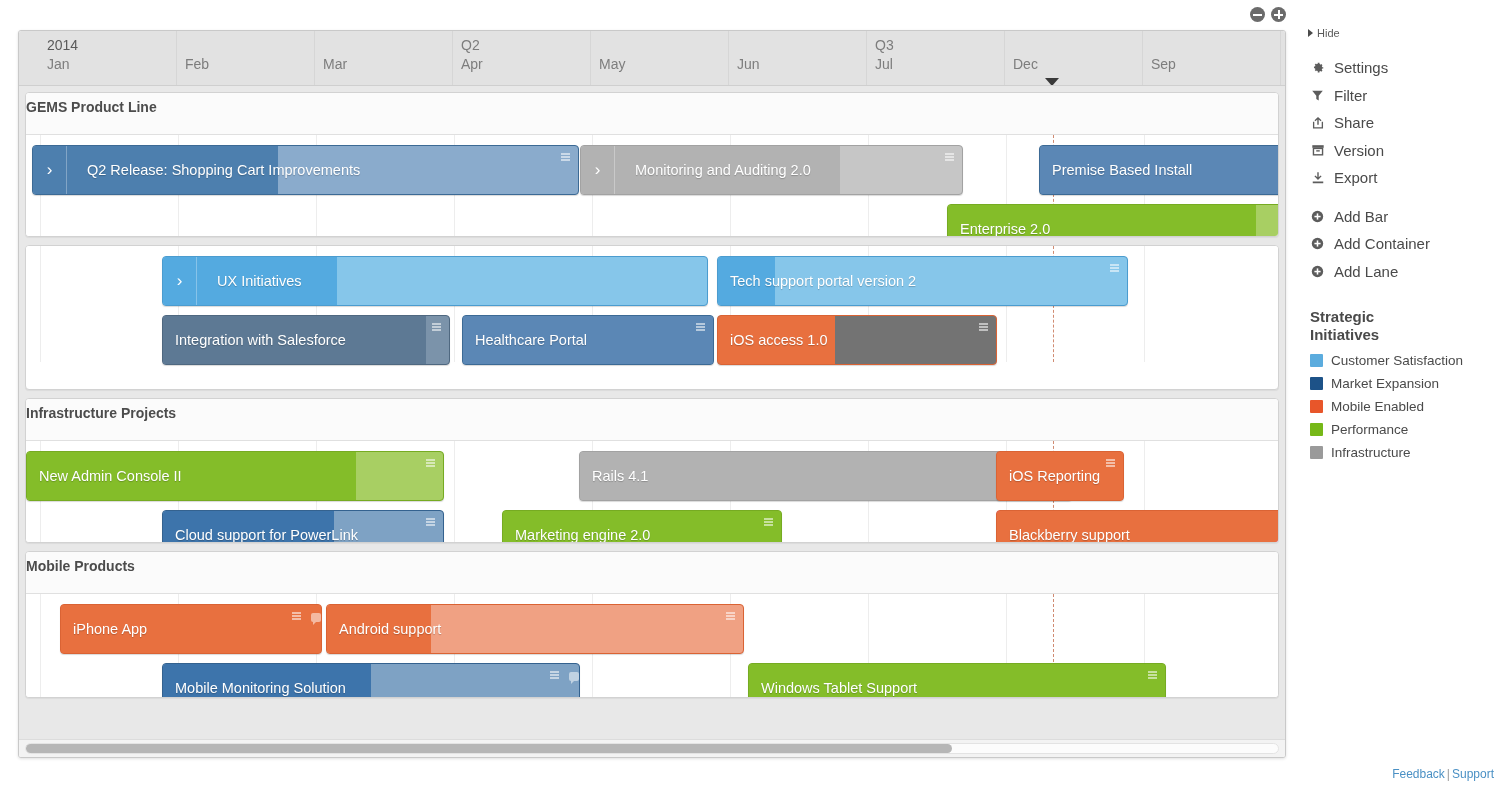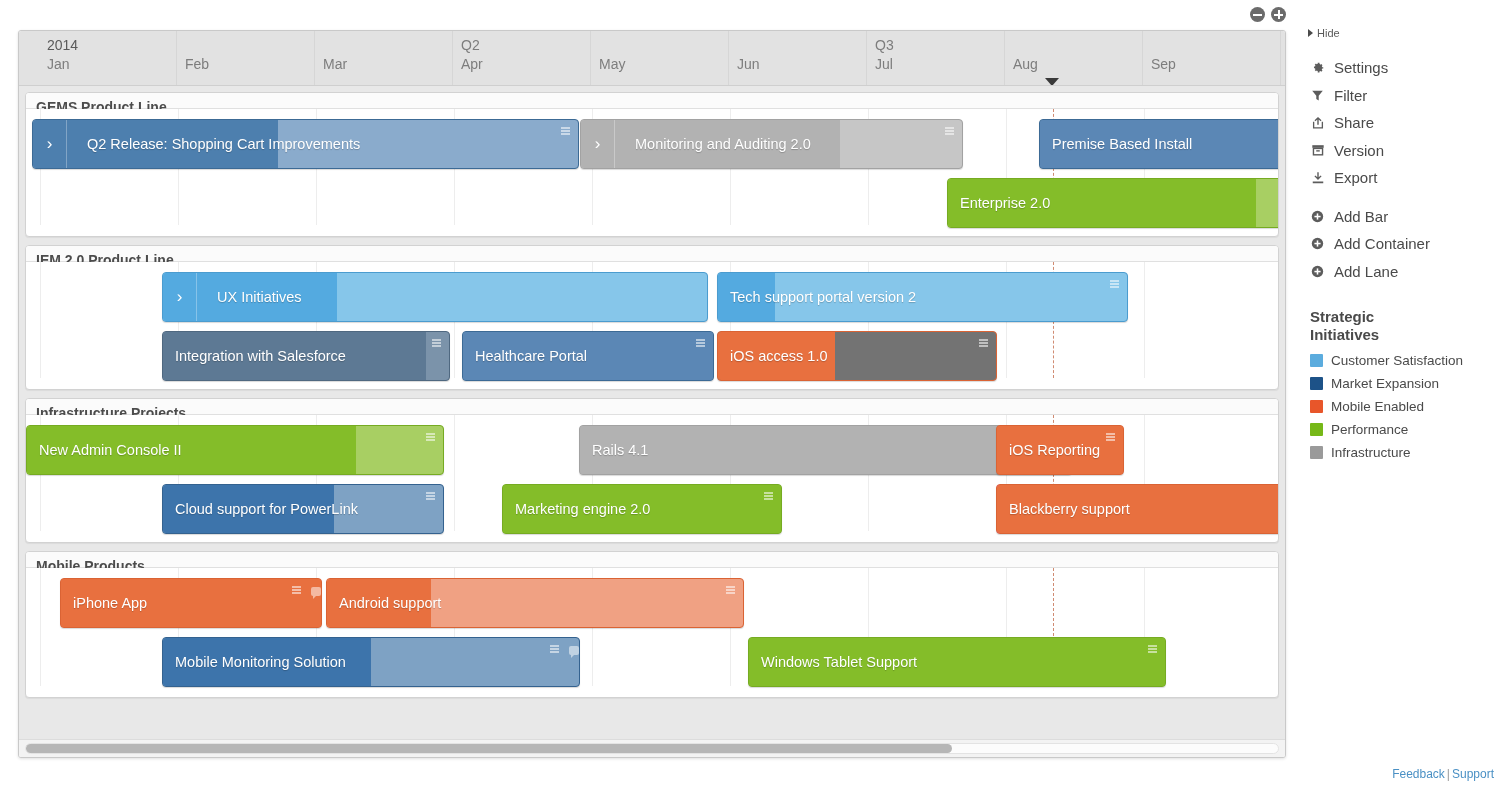--- a/index.html
+++ b/index.html
@@ -94,22 +94,21 @@
   .lane {
     position: relative;
     background: #ffffff;
     border: 1px solid #d2d2d2;
     border-radius: 4px;
     margin-bottom: 8px;
     box-shadow: 0 1px 1px rgba(0,0,0,.06);
     overflow: hidden;
   }
   .lane-title {
-    height: 16px; line-height: 28px;
-    padding-left: 10px;
+    height: 42px; line-height: 28px;
     font-size: 14px; font-weight: bold; color: #4c4c4c;
     background: #fbfbfb;
     border-bottom: 1px solid #e0e0e0;
   }
   .lane-body {
     position: relative;
     background: #ffffff;
   }
   .lane-grid {
     position: absolute; inset: 0; pointer-events: none;
@@ -290,21 +289,21 @@
           <div class="tl-month">May</div>
         </div>
         <div class="tl-col" style="left: 710px; width: 138px;">
           <div class="tl-month">Jun</div>
         </div>
         <div class="tl-col" style="left: 848px; width: 138px;">
           <div class="tl-quarter">Q3</div>
           <div class="tl-month">Jul</div>
         </div>
         <div class="tl-col" style="left: 986px; width: 138px;">
-          <div class="tl-month">Aug</div>
+          <div class="tl-month">Dec</div>
         </div>
         <div class="tl-col" style="left: 1124px; width: 138px;">
           <div class="tl-month">Sep</div>
         </div>
         <div class="tl-col" style="left: 1262px; width: 138px;"></div>
         <div class="today-marker" style="left: 1033px;"></div>
       </div>
 
     <div class="grid-area" id="grid-area">
         <div class="lane" style="height: 145px;">
@@ -346,21 +345,20 @@
               <div class="fill" style="width: 100%; background: rgb(91, 135, 181);"></div>
               <div class="label">Premise Based Install</div>
             </div>
             <div class="bar" style="left: 921px; width: 341px; top: 69px; background: rgb(168, 207, 99); border: 1px solid rgb(118, 171, 34);">
               <div class="fill" style="width: 91%; background: rgb(132, 189, 41);"></div>
               <div class="label">Enterprise 2.0</div>
             </div>
           </div>
         </div>
         <div class="lane" style="height: 145px;">
-          <div class="lane-title">IEM 2.0 Product Line</div>
           <div class="lane-body" style="height: 116px;">
             <div class="lane-grid">
               <div class="vline" style="left: 14px;"></div>
               <div class="vline" style="left: 152px;"></div>
               <div class="vline" style="left: 290px;"></div>
               <div class="vline" style="left: 428px;"></div>
               <div class="vline" style="left: 566px;"></div>
               <div class="vline" style="left: 704px;"></div>
               <div class="vline" style="left: 842px;"></div>
               <div class="vline" style="left: 980px;"></div>

